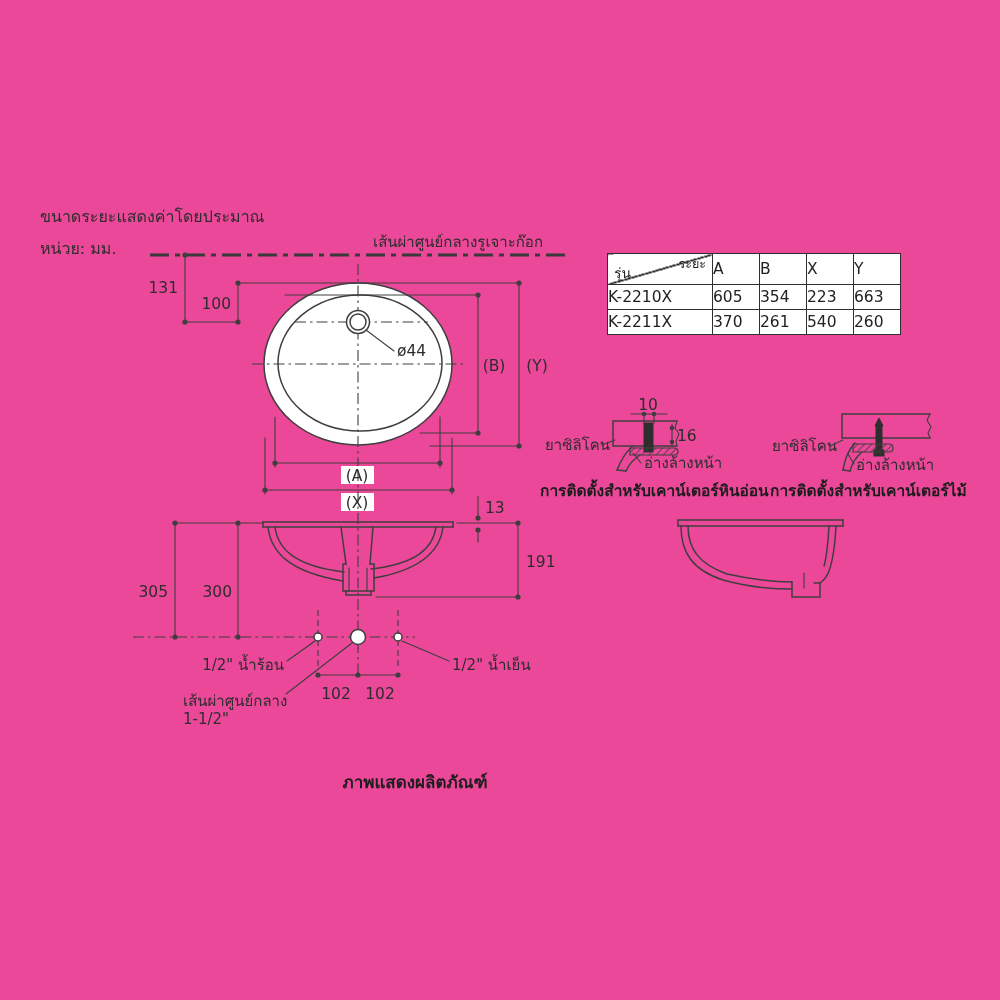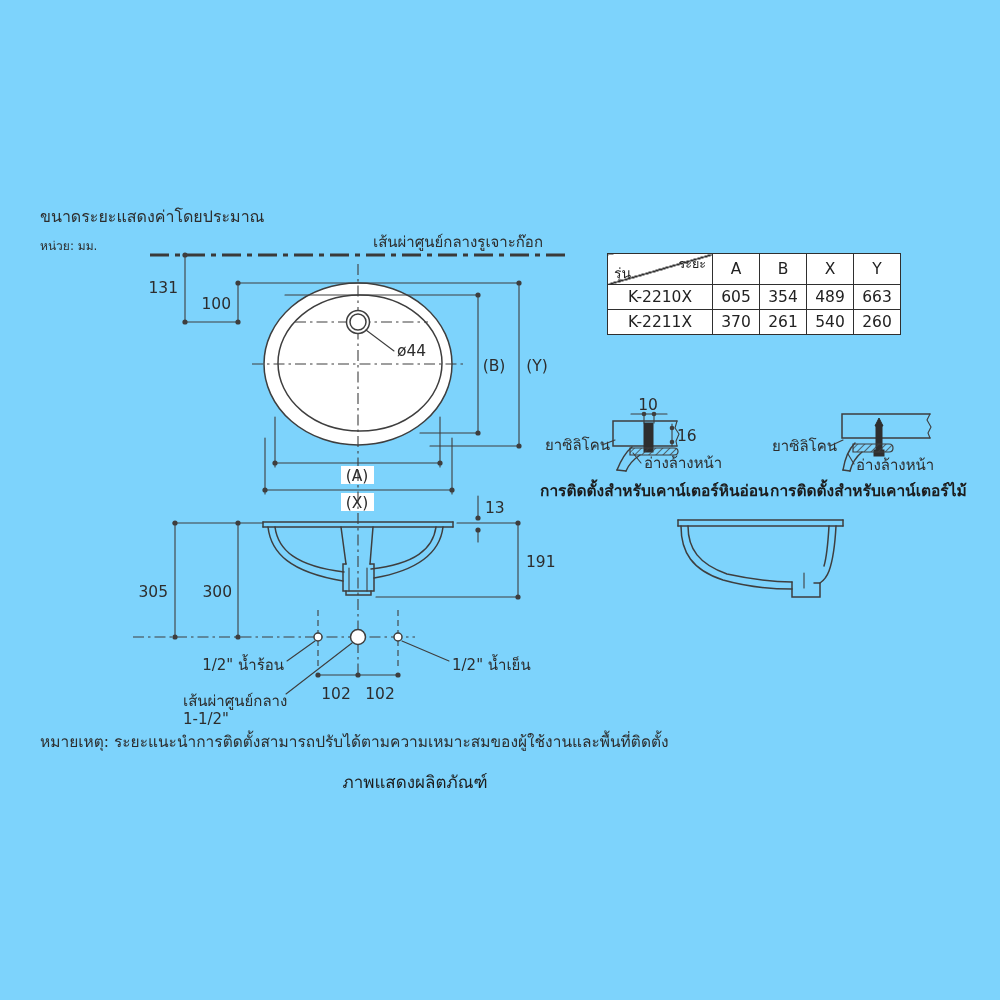--- a/index.html
+++ b/index.html
@@ -1,25 +1,25 @@
 <!DOCTYPE html>
 <html><head>
 <meta charset="utf-8">
 <style>
   html,body { margin:0; padding:0; background:#fff; }
-  #stage { position:relative; width:1000px; height:1000px; background:#7dd3fc; overflow:hidden;
+  #stage { position:relative; width:1000px; height:1000px; background:#ec4899; overflow:hidden;
            font-family:"DejaVu Sans","Liberation Sans",sans-serif; color:#2d2d2d; }
   .abs { position:absolute; }
   #title1 { left:40px; top:204px; font-size:16px; }
-  #title2 { left:40px; top:236px; font-size:12px; }
+  #title2 { left:40px; top:236px; font-size:16px; }
   #note   { left:40px; top:729px; font-size:15.5px; }
-  #product-caption { left:295px; top:768px; width:240px; text-align:center; font-weight:normal; font-size:17px; color:#1d1d1d; }
+  #product-caption { left:295px; top:768px; width:240px; text-align:center; font-weight:bold; font-size:17px; color:#1d1d1d; }
 
   #spec-table { position:absolute; left:607px; top:253px; border-collapse:collapse; table-layout:fixed; background:#fff; }
-  #spec-table td { border:1.8px solid #2f2f2f; text-align:center; vertical-align:middle;
+  #spec-table td { border:1.8px solid #2f2f2f; text-align:left; vertical-align:middle;
                    font-size:15.5px; color:#222; padding:0; }
   #spec-table .c-model { width:104px; }
   #spec-table .c-val { width:46px; }
   #spec-table tr.hdr td { height:30px; }
   #spec-table tr.row td { height:24px; }
   .diag { position:relative;
           background:linear-gradient(to bottom right,#fff calc(50% - 0.9px),#2f2f2f calc(50% - 0.9px),#2f2f2f calc(50% + 0.9px),#fff calc(50% + 0.9px)); }
   .diag .tr { position:absolute; top:0px; right:6px; font-size:12.5px; }
   .diag .bl { position:absolute; bottom:0px; left:6px; font-size:14px; }
 
@@ -253,29 +253,28 @@
         </td>
         <td class="c-val">A</td>
         <td class="c-val">B</td>
         <td class="c-val">X</td>
         <td class="c-val">Y</td>
       </tr>
       <tr class="row">
         <td>K-2210X</td>
         <td>605</td>
         <td>354</td>
-        <td>489</td>
+        <td>223</td>
         <td>663</td>
       </tr>
       <tr class="row">
         <td>K-2211X</td>
         <td>370</td>
         <td>261</td>
         <td>540</td>
         <td>260</td>
       </tr>
     </tbody>
   </table>
 
-  <div id="note" class="abs">หมายเหตุ: ระยะแนะนำการติดตั้งสามารถปรับได้ตามความเหมาะสมของผู้ใช้งานและพื้นที่ติดตั้ง</div>
   <div id="product-caption" class="abs">ภาพแสดงผลิตภัณฑ์</div>
 
 </div>
 
 </body></html>

